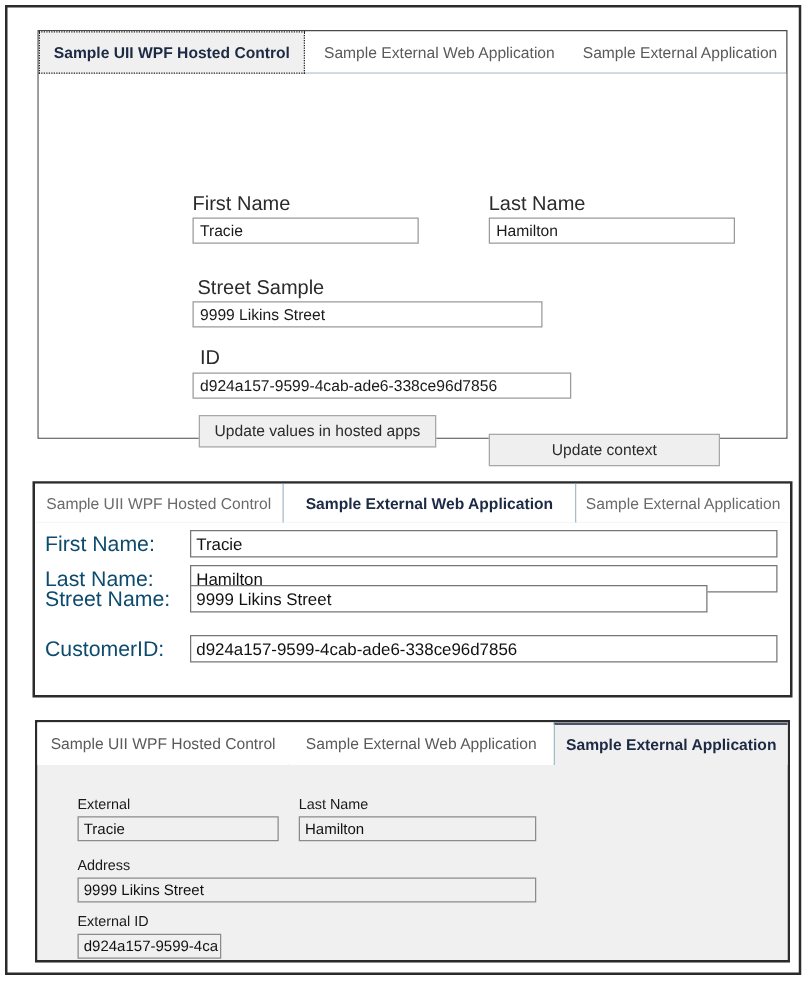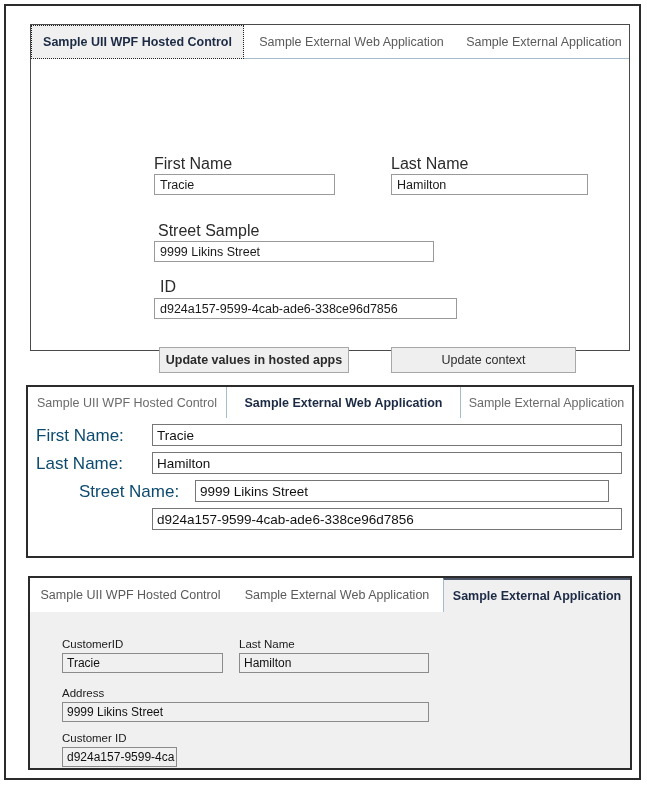--- a/index.html
+++ b/index.html
@@ -118,21 +118,21 @@
 
   
   .p1-fn-label { left: 123px; top: 96px; }
   .p1-fn-input { left: 123px; top: 115px; width: 181px; }
   .p1-ln-label { left: 360px; top: 96px; }
   .p1-ln-input { left: 360px; top: 115px; width: 197px; }
   .p1-sa-label { left: 127px; top: 163px; }
   .p1-sa-input { left: 123px; top: 182px; width: 280px; }
   .p1-id-label { left: 129px; top: 219px; }
   .p1-id-input { left: 123px; top: 239px; width: 303px; }
-  .p1-btn-1    { left: 128px; top: 288px; width: 190px; font-weight: bold; }
+  .p1-btn-1    { left: 128px; top: 273px; width: 190px; }
   .p1-btn-2    { left: 360px; top: 288px; width: 185px; }
 
   
   #panel2 {
     left: 20px;
     top: 379px;
     width: 608px;
     height: 173px;
     border: 2px solid #2b2b2b;
   }
@@ -206,21 +206,21 @@
     font-size: 13.5px;
     color: #111111;
     padding: 0 4px;
     display: flex;
     align-items: center;
     white-space: nowrap;
     overflow: hidden;
   }
   .p2-r0 { top: 4px; }
   .p2-r1 { top: 32px; }
-  .p2-r2 { top: 60px; margin-left: 43px; }
+  .p2-r2 { top: 48px; }
   .p2-r3 { top: 88px; }
   .p2-w-full  { width: 470px; }
   .p2-w-short { width: 414px; }
 
   
   #panel3 {
     left: 22px;
     top: 570px;
     width: 604px;
     height: 194px;
@@ -361,20 +361,21 @@
         <div class="web-label">Last Name:</div>
         <div class="web-input p2-w-full">Hamilton</div>
       </div>
 
       <div class="web-row p2-r2">
         <div class="web-label">Street Name:</div>
         <div class="web-input p2-w-short">9999 Likins Street</div>
       </div>
 
       <div class="web-row p2-r3">
+        <div class="web-label">CustomerID:</div>
         <div class="web-input p2-w-full">d924a157-9599-4cab-ade6-338ce96d7856</div>
       </div>
     </div>
   </div>
 
   <div class="panel" id="panel3">
 
     <div class="tabstrip">
       <div class="strip-underline"></div>
       <div class="tab t0">
@@ -382,27 +383,27 @@
       </div>
       <div class="tab t1">
         <span>Sample External Web Application</span>
       </div>
       <div class="tab t2 active">
         <span>Sample External Application</span>
       </div>
     </div>
 
     <div class="body">
-      <div class="ext-label p3-fn-label">CustomerID</div>
+      <div class="ext-label p3-fn-label">External</div>
       <div class="ext-input p3-fn-input">Tracie</div>
 
       <div class="ext-label p3-ln-label">Last Name</div>
       <div class="ext-input p3-ln-input">Hamilton</div>
 
       <div class="ext-label p3-ad-label">Address</div>
       <div class="ext-input p3-ad-input">9999 Likins Street</div>
 
-      <div class="ext-label p3-ci-label">Customer ID</div>
+      <div class="ext-label p3-ci-label">External ID</div>
       <div class="ext-input p3-ci-input">d924a157-9599-4ca</div>
     </div>
   </div>
 
 </div>
 
 </body></html>

